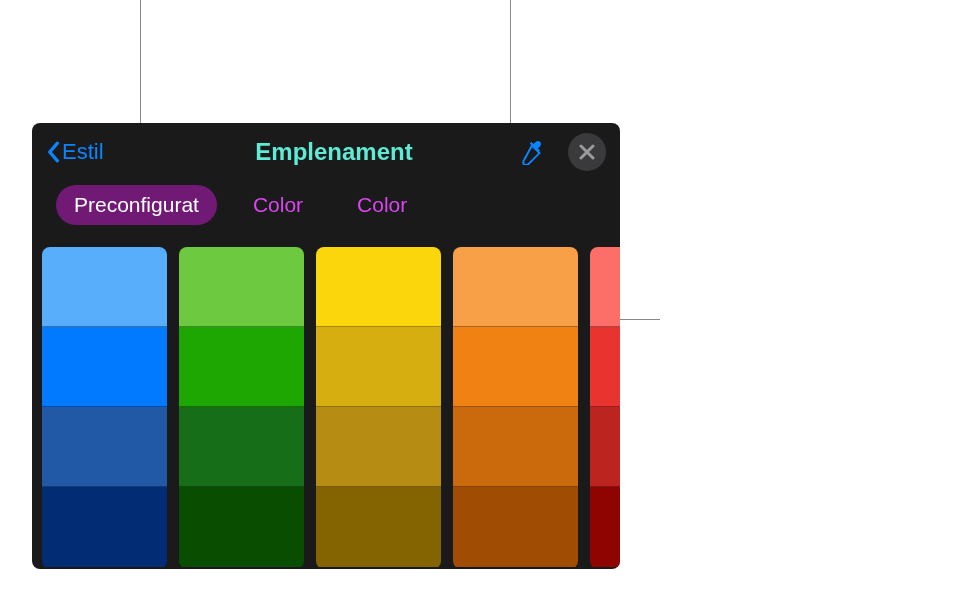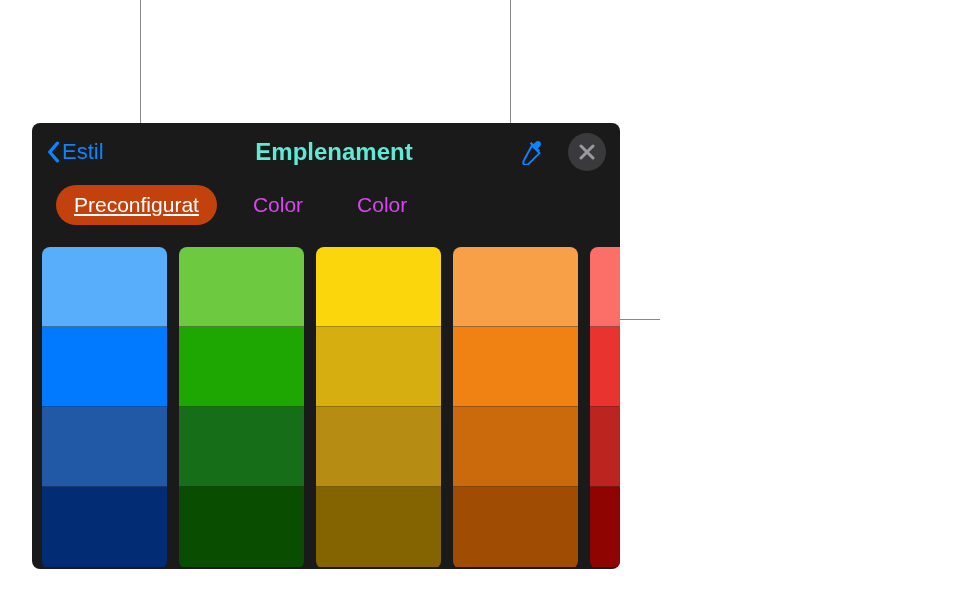--- a/index.html
+++ b/index.html
@@ -86,23 +86,22 @@
       align-items: center;
     }
     .tab {
       padding: 8px 18px;
       border-radius: 22px;
       font-size: 21px;
       color: #d946ef;
       cursor: pointer;
     }
     .tab.active {
-      background: #c2410c;
+      background: #701a75;
       color: #fff;
-      text-decoration: underline;
     }
     .swatches {
       flex: 1;
       display: flex;
       gap: 12px;
       padding: 8px 0 0 10px;
       overflow: hidden;
     }
     .swatch-column {
       display: flex;

